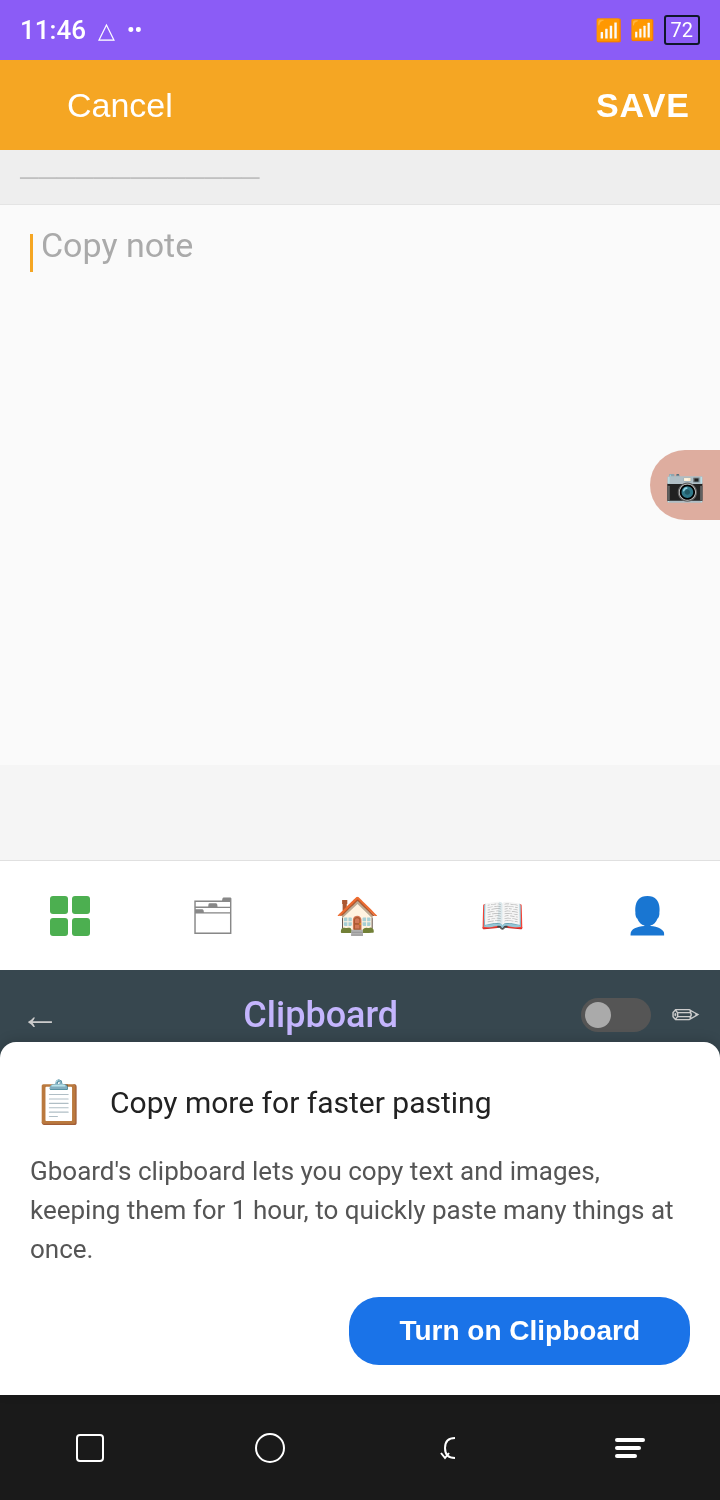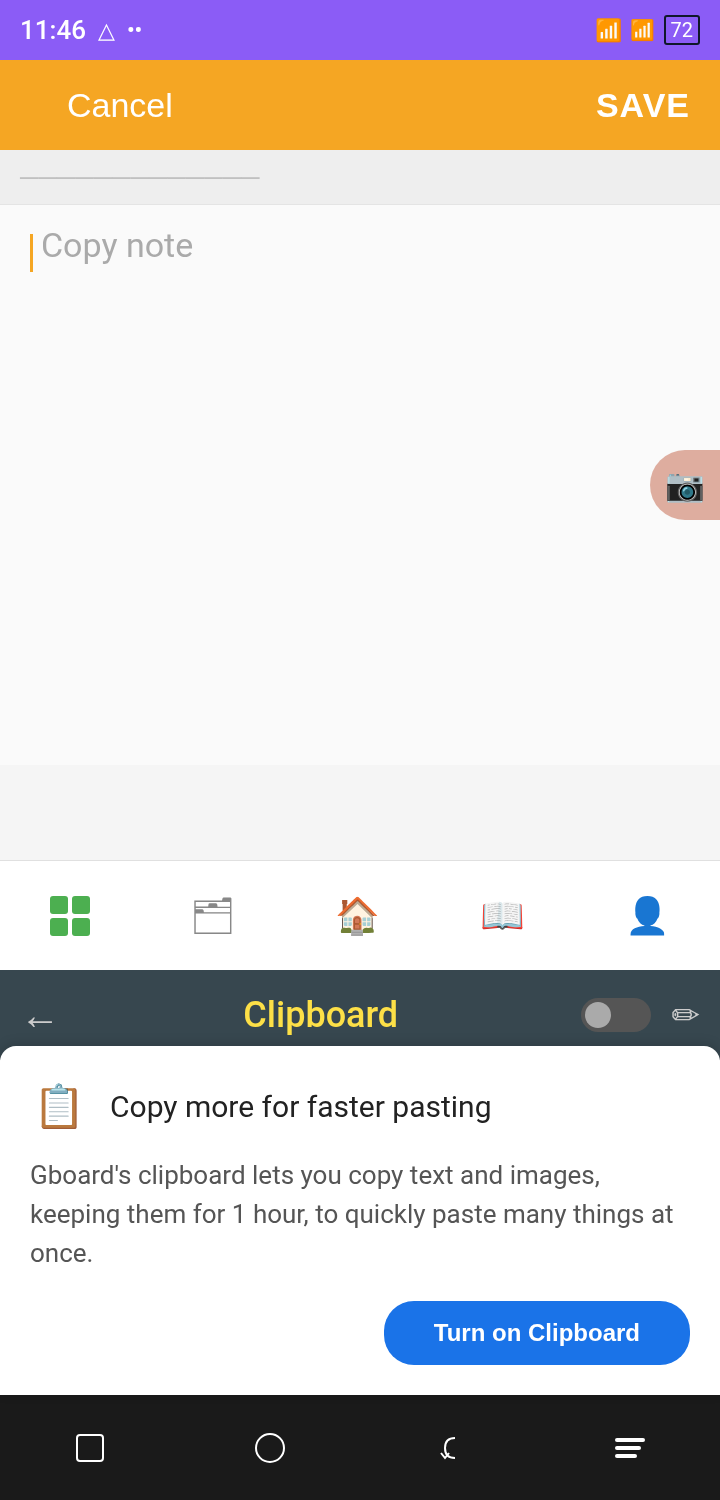--- a/index.html
+++ b/index.html
@@ -151,21 +151,21 @@
       position: absolute;
       bottom: 440px;
       width: 100%;
     }
     .kb-back {
       color: #ccc;
       font-size: 36px;
       cursor: pointer;
     }
     .kb-title {
-      color: #fde047;
+      color: #c4b5fd;
       font-size: 36px;
       font-weight: 500;
     }
     .kb-toggle {
       width: 70px;
       height: 34px;
       background: #555;
       border-radius: 17px;
       display: flex;
       align-items: center;
@@ -228,21 +228,21 @@
       color: #555;
       line-height: 1.5;
       margin-bottom: 28px;
     }
     .turn-on-btn {
       background: #1a73e8;
       color: white;
       border: none;
       border-radius: 30px;
       padding: 18px 50px;
-      font-size: 24px;
+      font-size: 28px;
       font-weight: 600;
       cursor: pointer;
       float: right;
     }
     .tip-card {
       flex: 1;
       background: #546e7a;
       margin: 8px;
       border-radius: 10px;
       padding: 16px;

